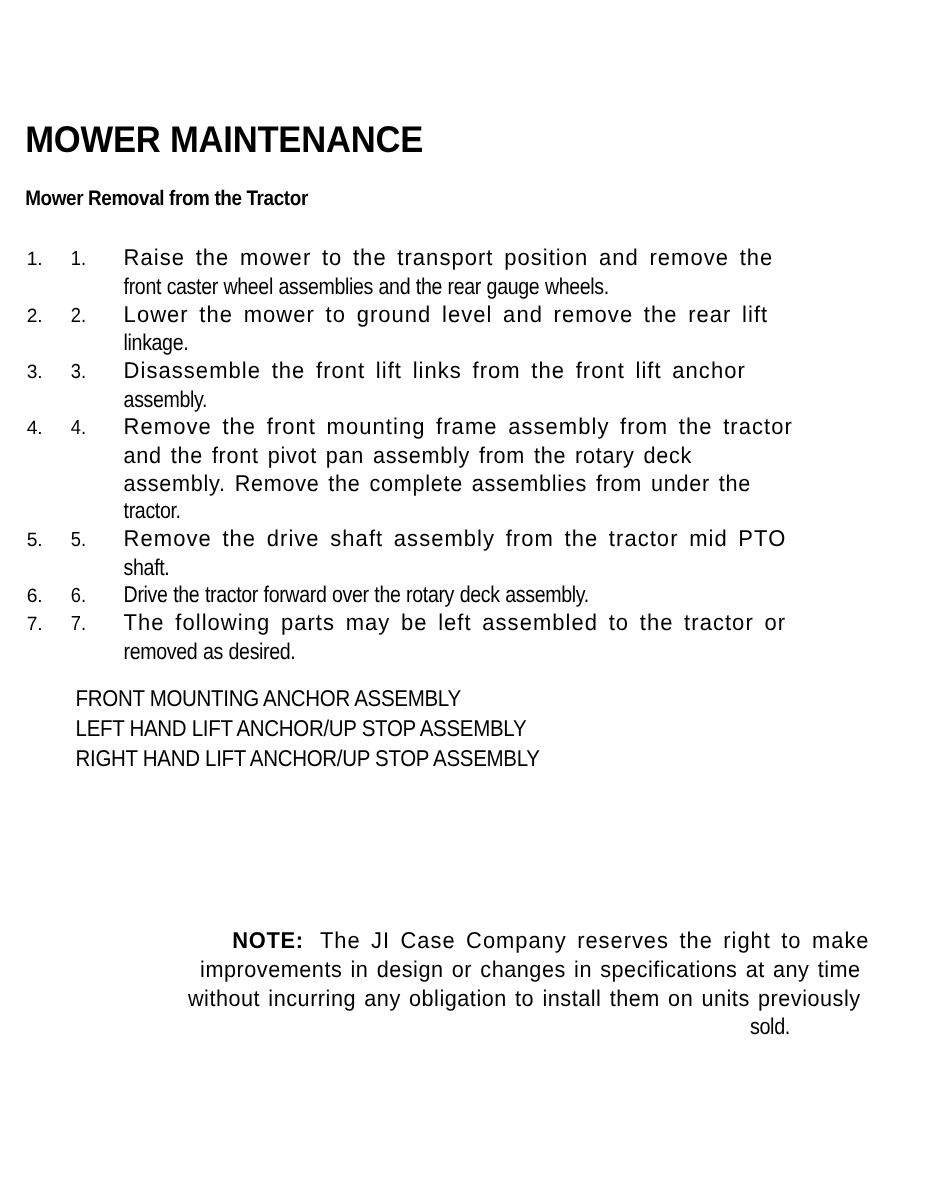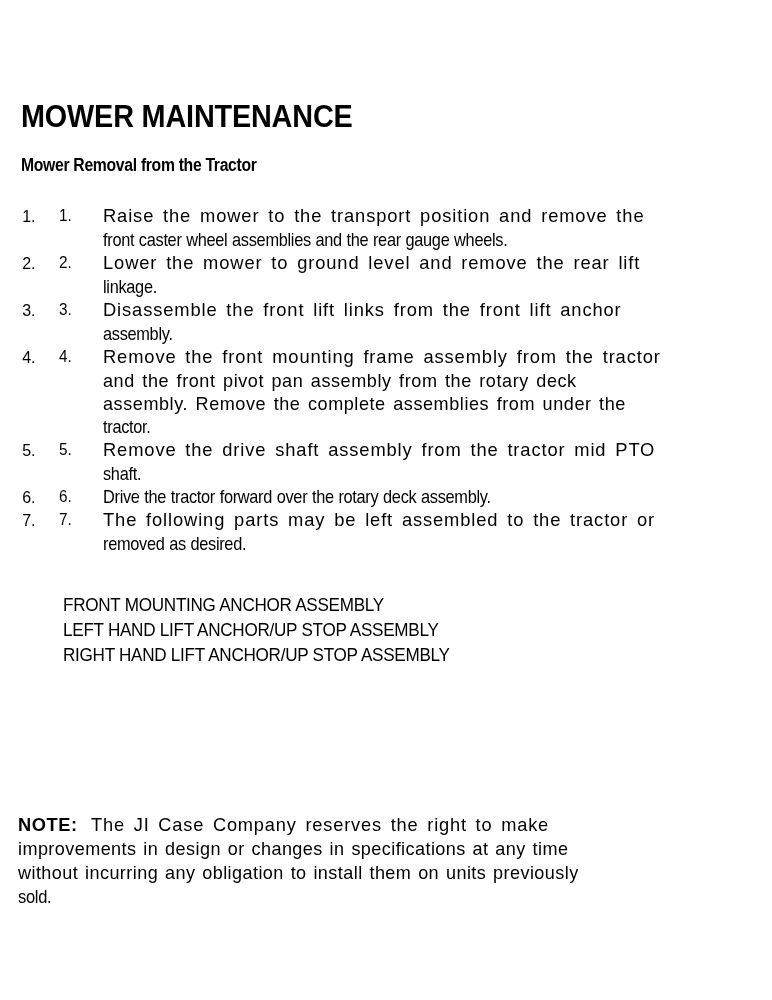--- a/index.html
+++ b/index.html
@@ -103,21 +103,21 @@
   .step-cont.wide {
     letter-spacing: 0.6px;
     word-spacing: 2px;
     transform: scaleX(0.95);
   }
 
   
   .parts-list {
     position: absolute;
     left: 63px;
-    top: 592px;
+    top: 570px;
   }
   .parts-line {
     font-size: 19px;
     line-height: 25px;
     letter-spacing: -0.3px;
     white-space: nowrap;
     transform: scaleX(0.9);
     transform-origin: left top;
   }
 
@@ -146,21 +146,21 @@
     transform: scaleX(0.87);
     transform-origin: left top;
   }
   .para-cont.loose {
     letter-spacing: 0.45px;
     word-spacing: 1.5px;
     transform: scaleX(0.95);
   }
 
   #recommendation { top: 672px; }
-  #note-block { top: 812px; }
+  #note-block { top: 772px; text-align: right; }
 
   .note-label {
     font-weight: 700;
     letter-spacing: 0.6px;
   }
   .note-gap { display: inline-block; width: 14px; }
 </style>
 </head>
 <body>
 

